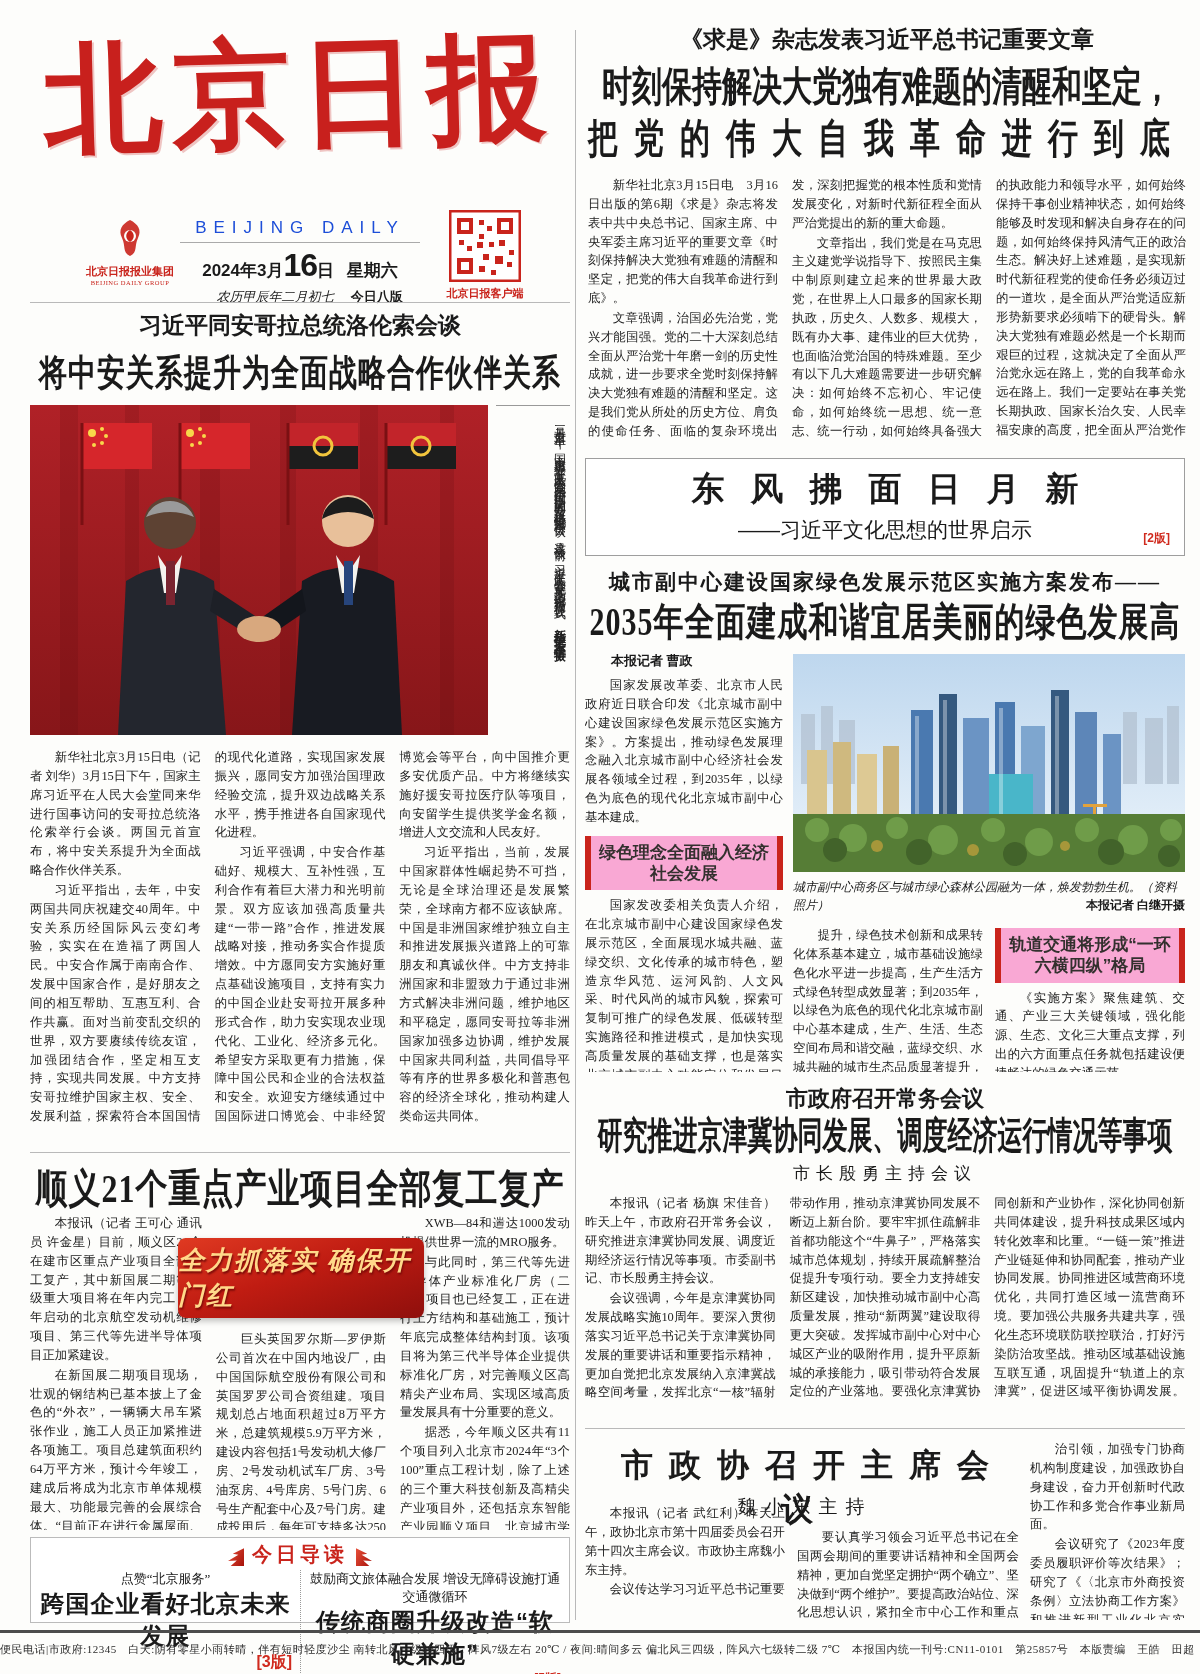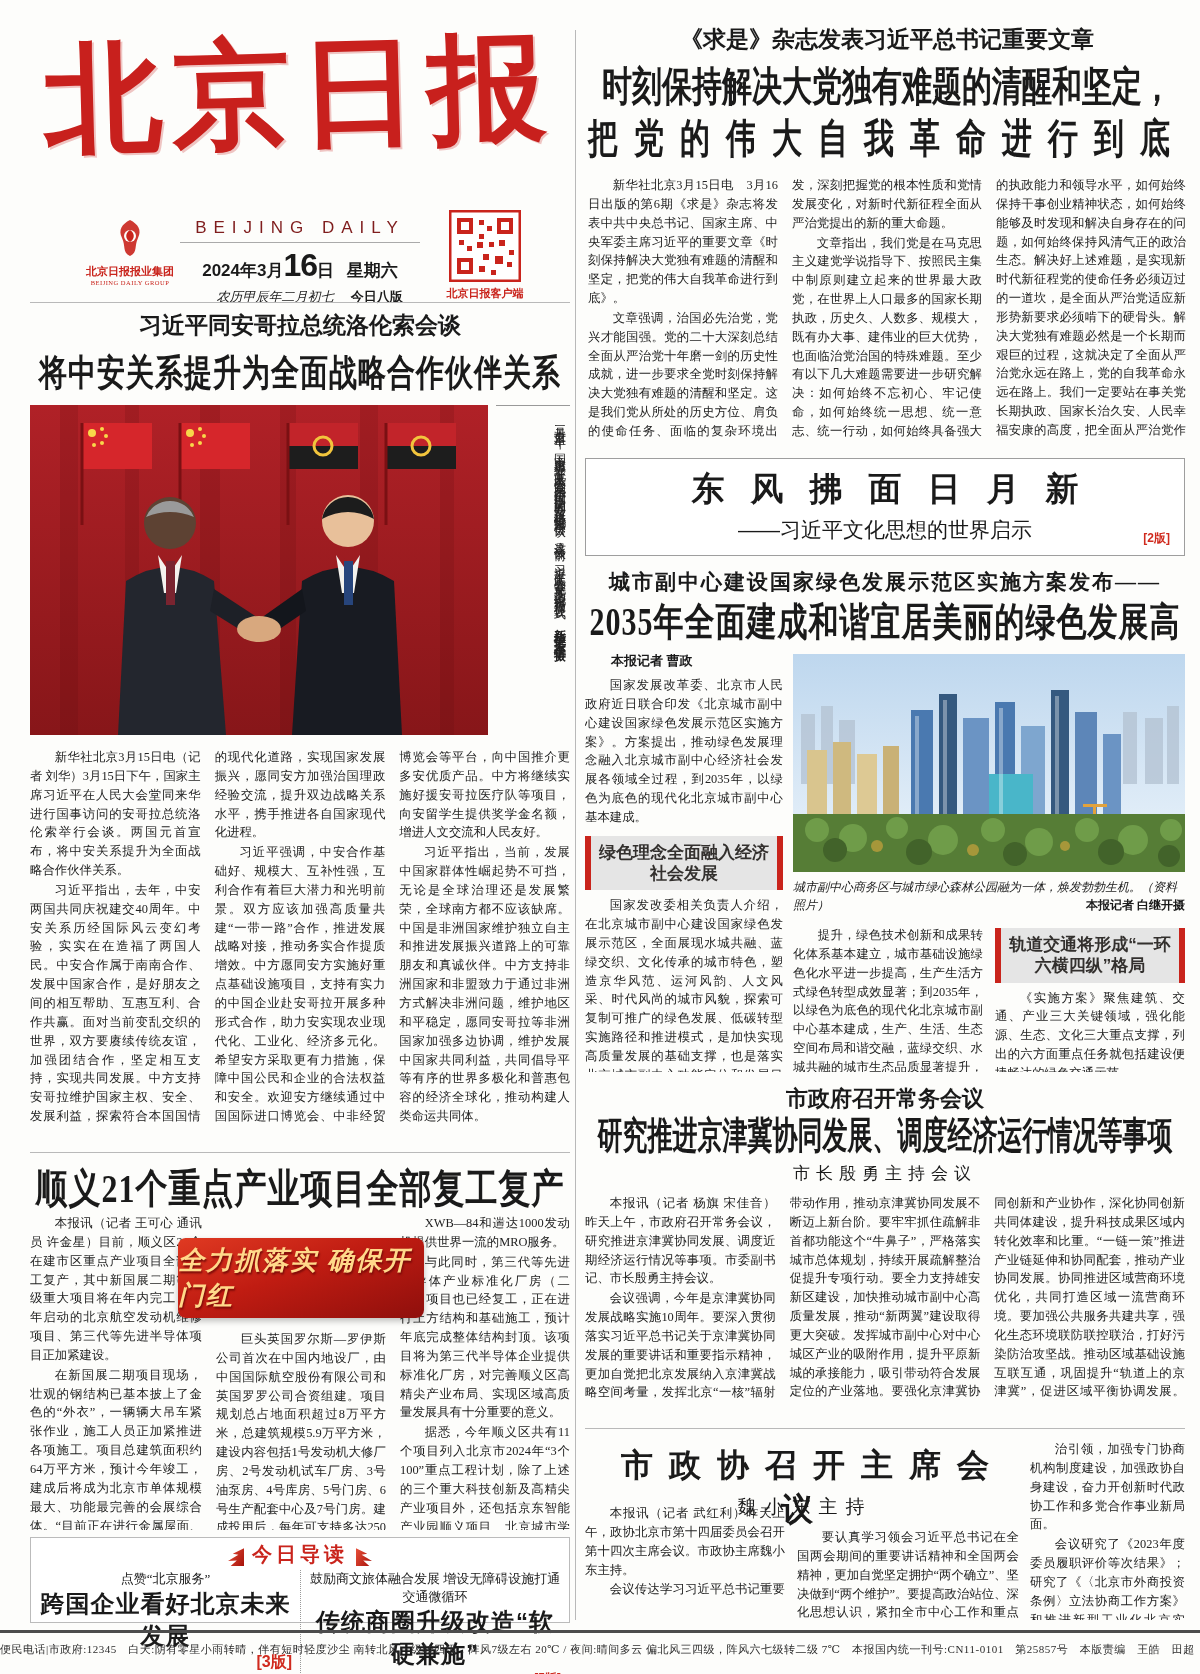--- a/index.html
+++ b/index.html
@@ -18,35 +18,35 @@
   .para { margin:0 0 1px 0; text-indent:2em; text-align:justify; }
   .bodytext { font-size:12.4px; line-height:1.52; color:#222; text-align:justify; overflow:hidden; }
   .cols3 { column-count:3; column-gap:14px; }
   .tall { transform-origin:top center; }
   .pageref { color:#d02a1e; font-weight:bold; font-family:"Liberation Sans",sans-serif; }
 
   
   .calligraphy { font-family:"DejaVu Serif",serif; font-weight:bold; color:#c8201d;
     font-size:118px; letter-spacing:10px; transform:rotate(-1.5deg); line-height:1;
     text-shadow:2px 2px 0 rgba(200,32,29,.25); }
-  .mast-en { color:#7f1d1d; letter-spacing:7px; font-size:17px; font-family:"Liberation Sans",sans-serif; }
+  .mast-en { color:#1d4ed8; letter-spacing:7px; font-size:17px; font-family:"Liberation Sans",sans-serif; }
   .mast-line { height:1px; background:#aaa; width:240px; margin:4px auto; }
   .mast-date { font-size:17px; font-weight:bold; font-family:"Liberation Sans",sans-serif; }
   .mast-date .big { font-size:32px; letter-spacing:-1px; }
   .mast-lunar { font-size:13px; }
   .grouplogo-t1 { color:#c9241c; font-size:11px; font-weight:bold; }
   .grouplogo-t2 { color:#c9241c; font-size:6.5px; letter-spacing:.5px; }
   .qr-label { color:#c9241c; font-size:11px; font-weight:bold; }
 
   
   .kicker { font-weight:bold; font-size:23px; }
   .headline-black { font-weight:900; }
 
   
-  .secbox { background:#e5e5e5; border-left:6px solid #c9241c; border-right:6px solid #c9241c;
+  .secbox { background:#f9a8d4; border-left:6px solid #c9241c; border-right:6px solid #c9241c;
     padding:6px 8px; font-weight:bold; font-size:17px; line-height:1.25; color:#33302e;
     font-family:"Liberation Sans",sans-serif; margin:8px 0 6px 0; text-align:center; }
 
   .byline { font-weight:bold; font-size:13px; font-family:"Liberation Sans",sans-serif; margin-bottom:6px; }
 
   
   .vcap { writing-mode:vertical-rl; font-size:12px; line-height:1.7; letter-spacing:2px;
     border-top:1px solid #999; padding-top:10px; color:#222; }
   .vcap .credit { font-weight:bold; }
 

